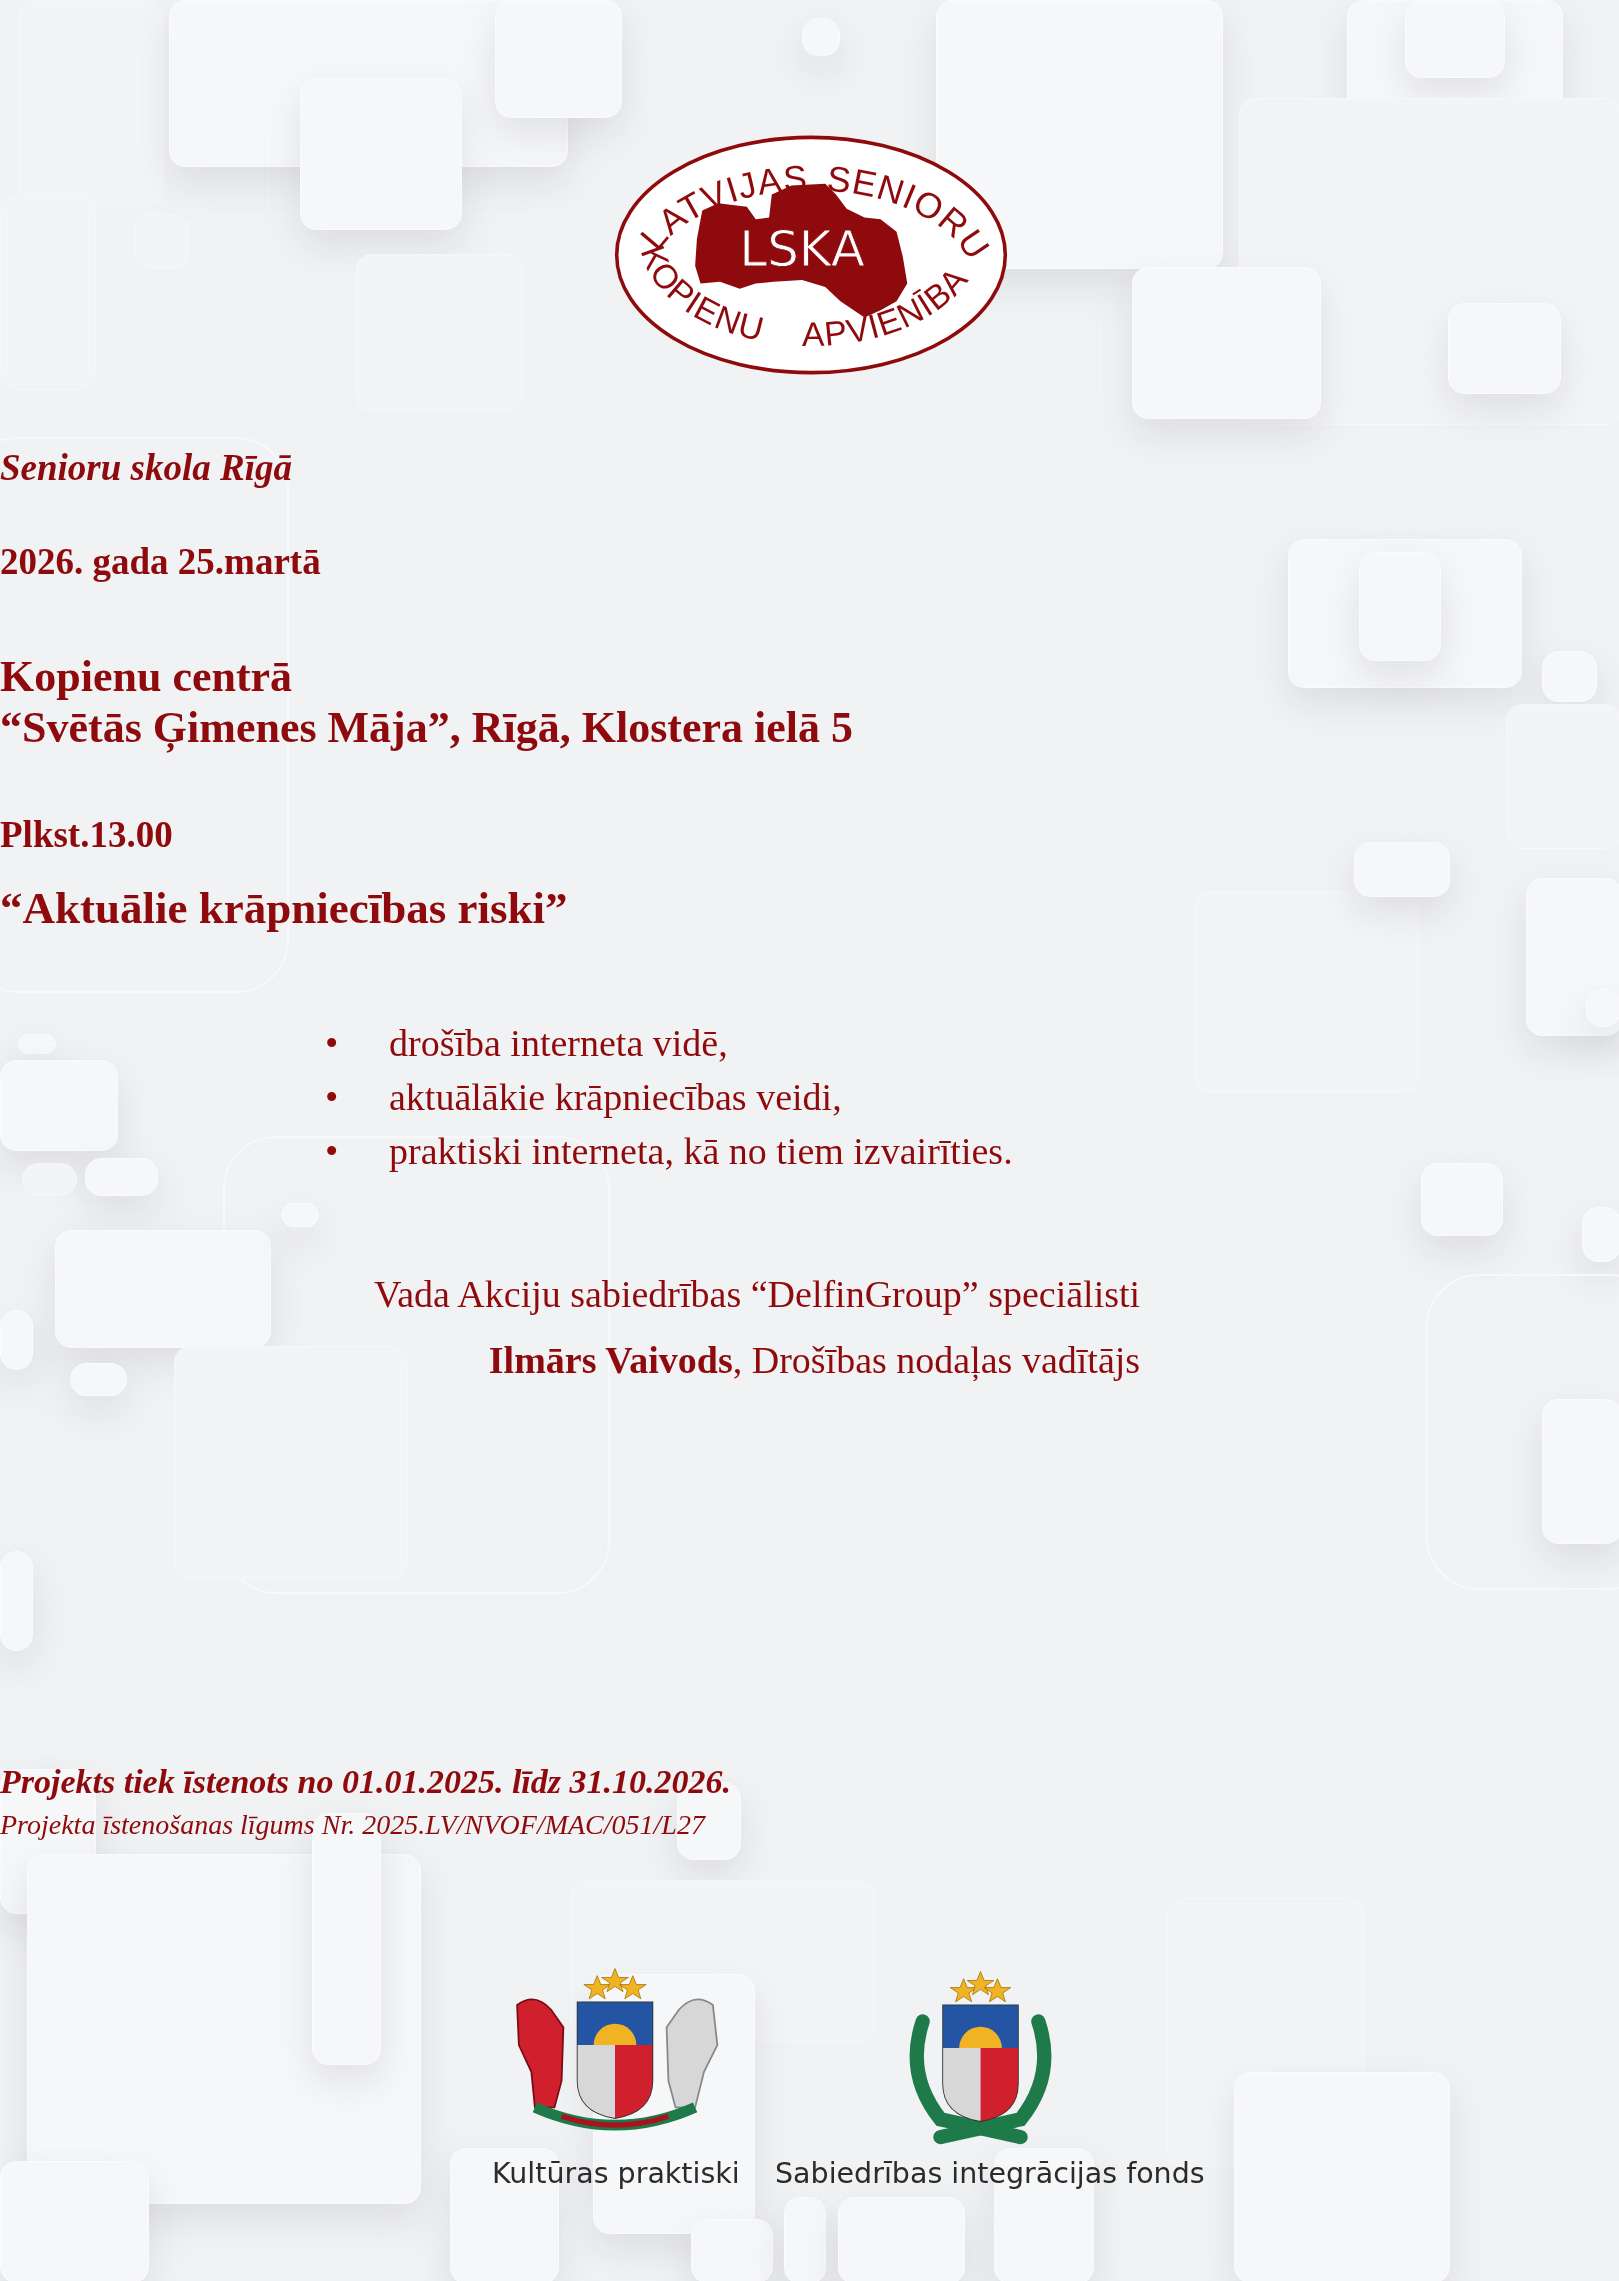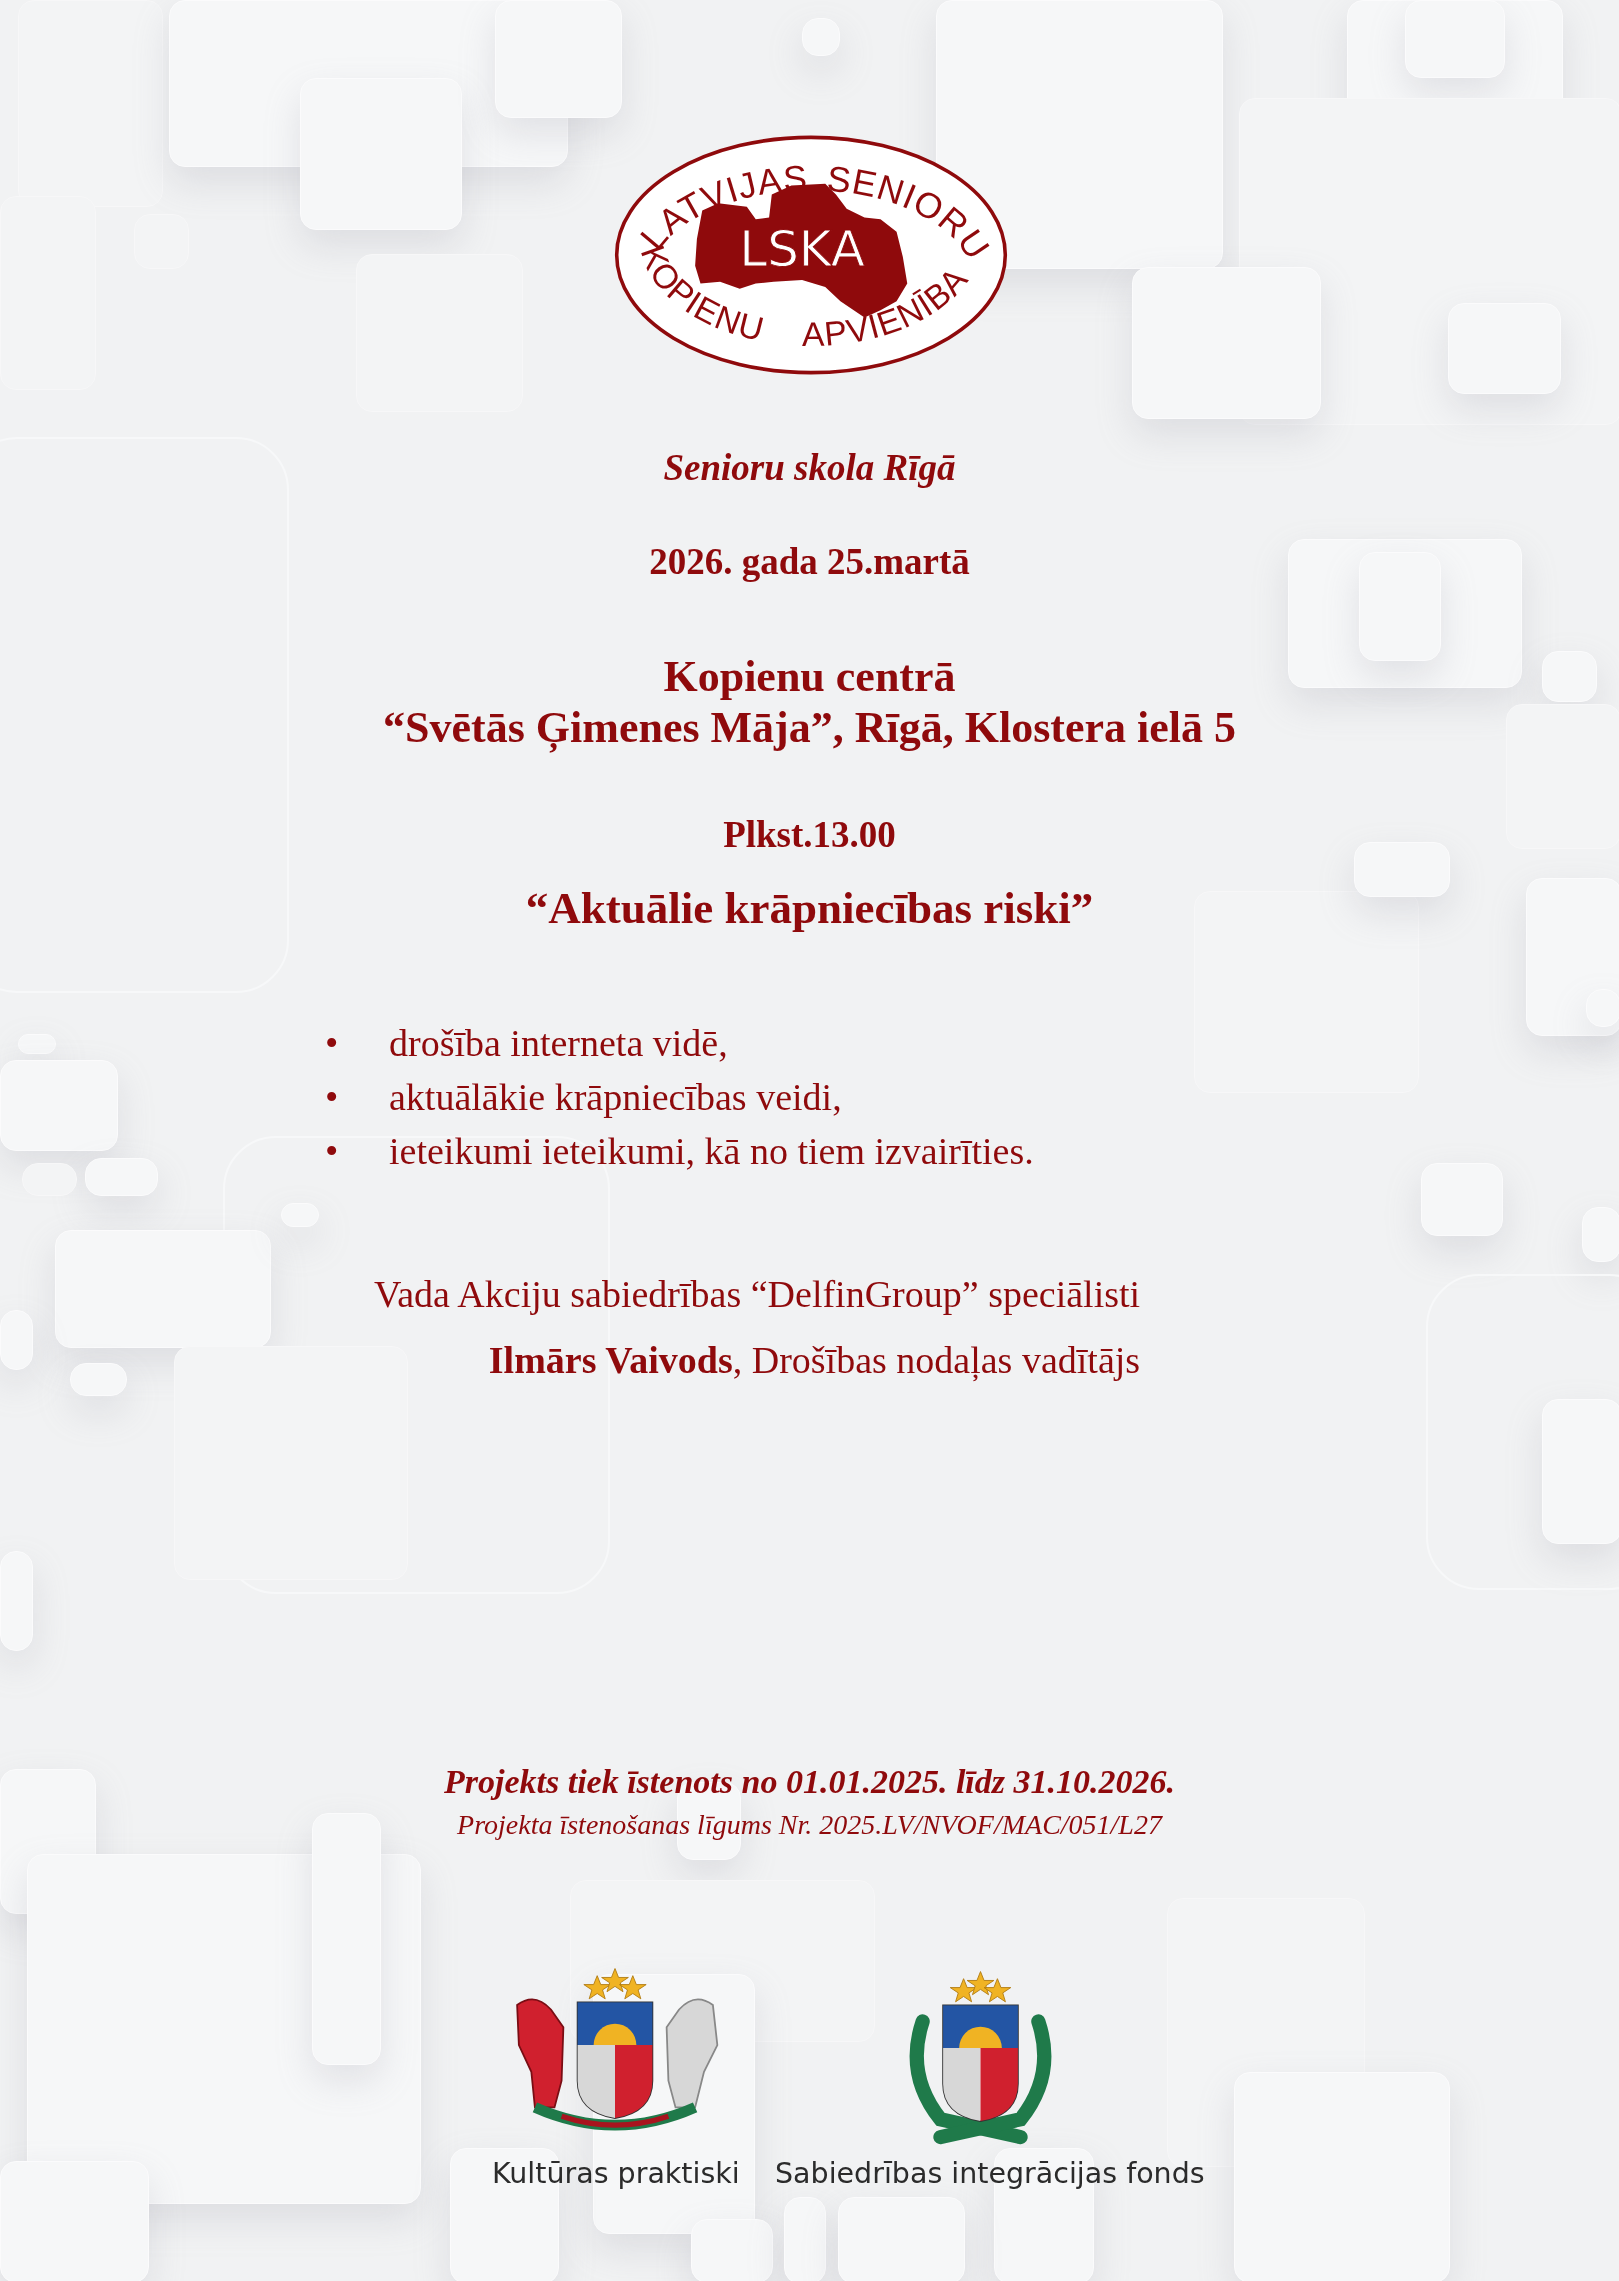--- a/index.html
+++ b/index.html
@@ -18,21 +18,21 @@
       box-shadow: 0 16px 36px rgba(150,152,165,0.22);
     }
     .tile.faint { box-shadow: none; background: #f3f4f5; border: 1.8px solid #f7f7f8; }
     .tile.outline { background: transparent; box-shadow: none; border: 2.7px solid #f7f8f9; border-radius: 53px; }
 
     .content { position: absolute; inset: 0; z-index: 1; }
 
     
     .logo { position: absolute; left: 613px; top: 132px; width: 396px; height: 246px; }
 
-    .center { position: absolute; left: 0; width: 1619px; text-align: center; }
+    .center { position: absolute; left: 0; width: 1619px; }
     .subtitle { top: 446px; font-size: 37px; font-style: italic; font-weight: bold; }
     .date { top: 540px; font-size: 37px; font-weight: bold; }
     .venue1 { top: 651px; font-size: 44px; font-weight: bold; }
     .venue2 { top: 702px; font-size: 44px; font-weight: bold; }
     .time { top: 813px; font-size: 37px; font-weight: bold; }
     .topic { top: 882px; font-size: 45px; font-weight: bold; }
 
     .bullets { position: absolute; left: 325px; top: 1016px; margin: 0; padding: 0; list-style: none; }
     .bullets li { font-size: 38px; line-height: 54px; position: relative; padding-left: 64px; }
     .bullets li .dot { position: absolute; left: 0; top: 0; }
@@ -152,21 +152,21 @@
     <li>
       <span class="dot">•</span>
       <span>drošība interneta vidē,</span>
     </li>
     <li>
       <span class="dot">•</span>
       <span>aktuālākie krāpniecības veidi,</span>
     </li>
     <li>
       <span class="dot">•</span>
-      <span>ieteikumi ieteikumi, kā no tiem izvairīties.</span>
+      <span>praktiski interneta, kā no tiem izvairīties.</span>
     </li>
   </ul>
 
   <div class="speakers">
     <div class="line">Vada Akciju sabiedrības “DelfinGroup” speciālisti</div>
     <div class="line">
       <b>Ilmārs Vaivods</b><span>, Drošības nodaļas vadītājs</span>
     </div>
   </div>
 

